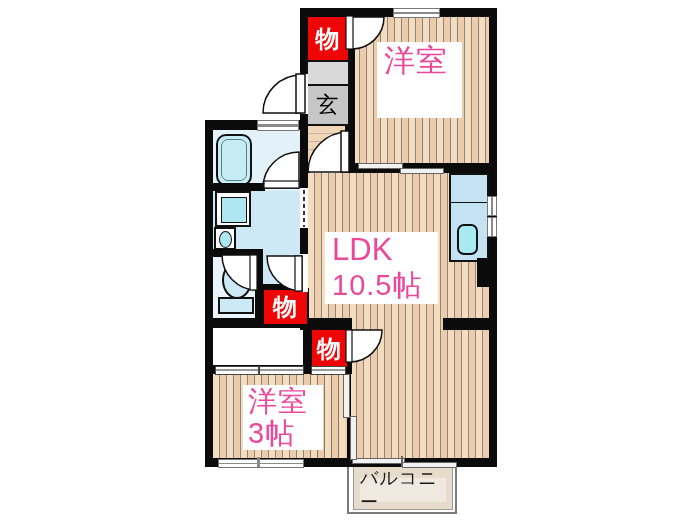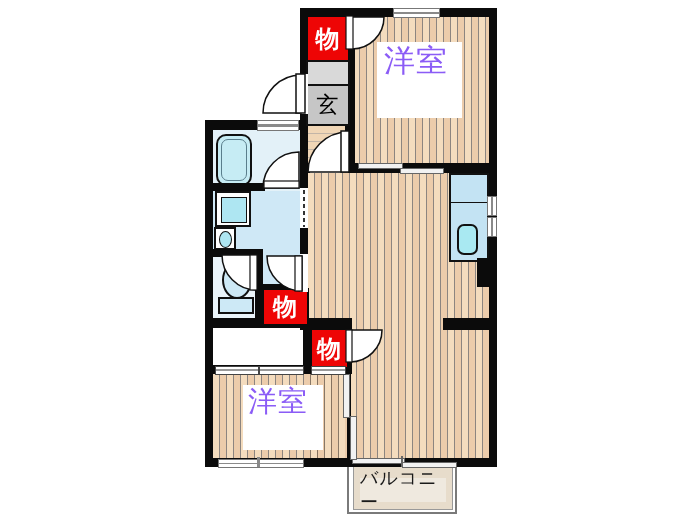--- a/index.html
+++ b/index.html
@@ -24,21 +24,21 @@
   .slider{position:absolute;z-index:5;background:#f2f2f2;border:1px solid #666;}
   .cdoor{position:absolute;z-index:5;background:linear-gradient(#fff 0 35%, #999 35% 60%, #fff 60% 100%);border:1px solid #444;}
   
   .redbox{position:absolute;background:#ee0505;border:2px solid #0b0b0b;z-index:4;
           display:flex;align-items:center;justify-content:center;color:#fff;font-weight:bold;}
   
   .graybox{position:absolute;border:2px solid #111;z-index:4;display:flex;align-items:center;justify-content:center;}
   
   .fixture{position:absolute;z-index:3;}
   
-  .labelbox{position:absolute;background:#ffffff;z-index:6;color:#8b5cf6;}
+  .labelbox{position:absolute;background:#ffffff;z-index:6;color:#ec4899;}
   .lbl-line{white-space:nowrap;}
   #door-svg{position:absolute;left:0;top:0;z-index:7;}
   .jp{letter-spacing:1px;}
 </style>
 </head>
 <body>
 
 <div id="canvas">
 
   <div class="abs" style="left:347px;top:462px;width:110px;height:52px;background:#ffffff;border:2px solid #7a7a7a;z-index:1;box-sizing:border-box;">
@@ -134,22 +134,27 @@
   <div class="redbox jp" style="left:306px;top:15px;width:40px;height:43px;font-size:24px;">物</div>
   <div class="redbox jp" style="left:262px;top:288px;width:43px;height:34px;font-size:24px;">物</div>
   <div class="redbox jp" style="left:310px;top:328px;width:35px;height:37px;font-size:24px;">物</div>
 
   <div class="graybox" style="left:306px;top:60px;width:40px;height:25px;background:#d9d9d9;"></div>
   <div class="graybox jp" style="left:306px;top:84px;width:40px;height:38px;background:#c6c6c6;font-size:22px;color:#000;">玄</div>
 
   <div class="labelbox" style="left:377px;top:42px;width:85px;height:76px;padding-left:7px;box-sizing:border-box;">
     <div class="lbl-line jp" style="font-size:31px;line-height:37px;">洋室</div>
   </div>
+  <div class="labelbox" style="left:325px;top:232px;width:113px;height:72px;padding-left:7px;box-sizing:border-box;">
+    <div class="lbl-line" style="font-size:31px;line-height:36px;">LDK</div>
+    <div class="lbl-line jp" style="font-size:29px;line-height:34px;">10.5帖</div>
+  </div>
   <div class="labelbox" style="left:243px;top:385px;width:80px;height:65px;padding-left:5px;box-sizing:border-box;">
     <div class="lbl-line jp" style="font-size:29px;line-height:33px;">洋室</div>
+    <div class="lbl-line jp" style="font-size:29px;line-height:31px;">3帖</div>
   </div>
 
   <svg id="door-svg" width="700" height="525" viewBox="0 0 700 525">
 
     <path d="M301,113 L301,75 A38,38 0 0 0 263,113 Z" fill="#ffffff" stroke="#111" stroke-width="1.5"></path>
     <rect x="296" y="74" width="9" height="39" fill="#ffffff" stroke="#111" stroke-width="1.5"></rect>
 
     <path d="M352,17 L384,17 A32,32 0 0 1 352,49 Z" fill="#ffffff" stroke="#111" stroke-width="1.5"></path>
     <rect x="346" y="16" width="7" height="33" fill="#ffffff" stroke="#111" stroke-width="1.2"></rect>
 

